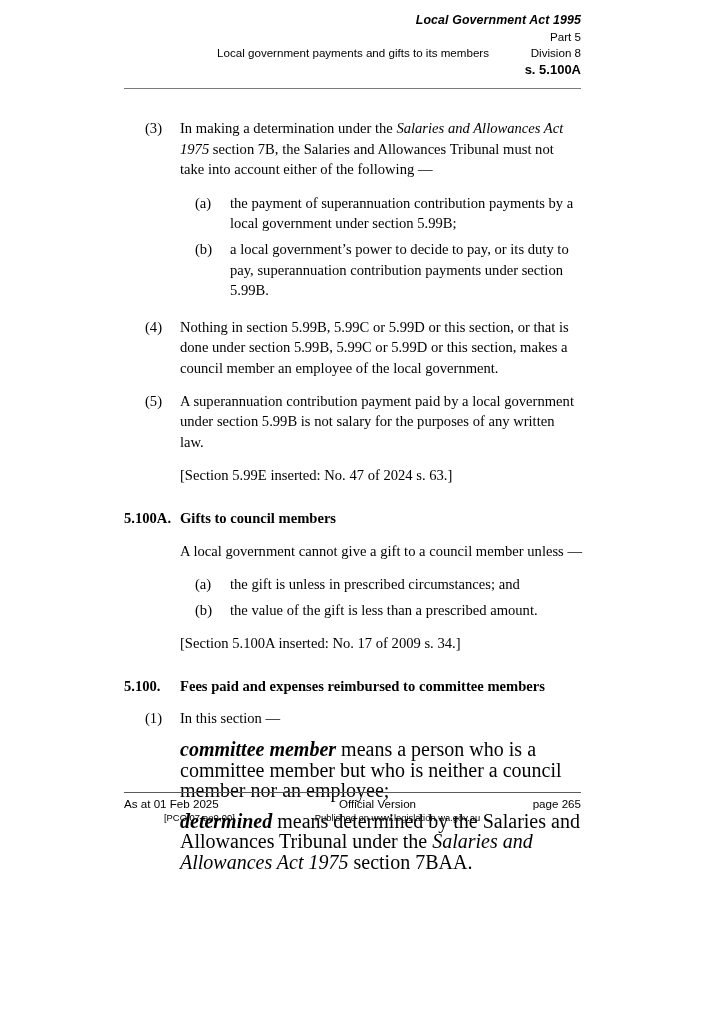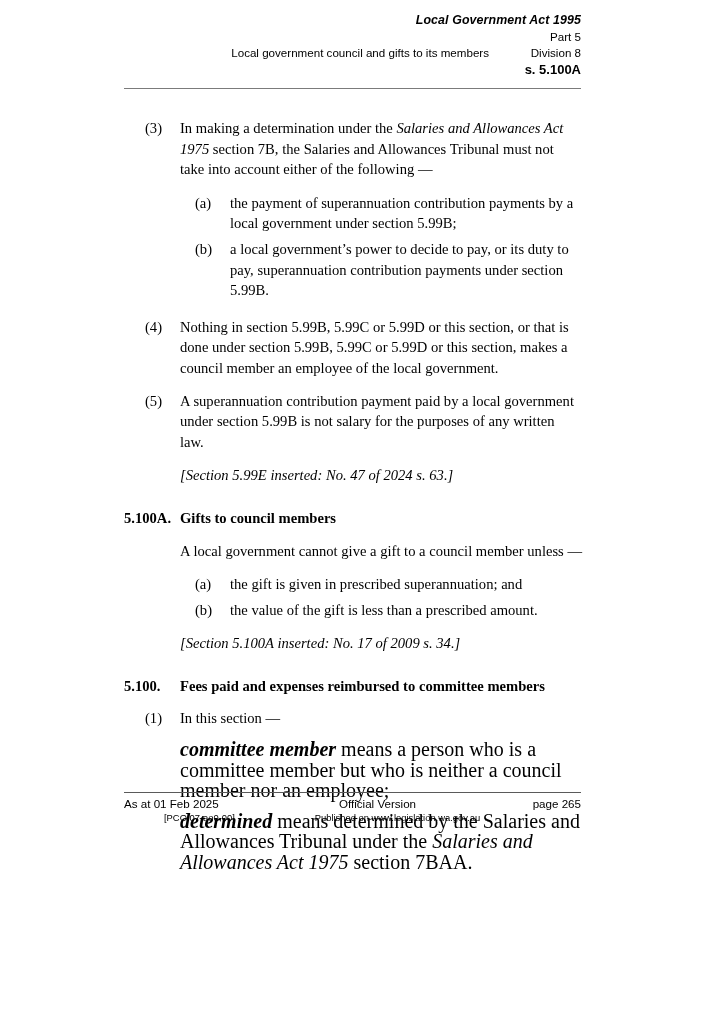--- a/index.html
+++ b/index.html
@@ -145,21 +145,20 @@
     font-size: 14.6px;
     line-height: 20.6px;
   }
 
   
   .endnote {
     padding-left: 180px;
     padding-right: 56px;
     font-size: 14.6px;
     line-height: 20.6px;
-    font-style: italic;
     margin-top: 13px;
   }
 
   
   .defn {
     padding-left: 180px;
     padding-right: 124px;
     font-size: 20px;
     line-height: 20.6px;
     margin-top: 10px;
@@ -218,21 +217,21 @@
 <div class="page">
 
   <div class="page-header">
     <div class="hdr-row hdr-title-line">
       <span class="hdr-doc-title">Local Government Act 1995</span>
     </div>
     <div class="hdr-row">
       <span class="hdr-right">Part 5</span>
     </div>
     <div class="hdr-row">
-      <span class="hdr-center">Local government council and gifts to its members</span>
+      <span class="hdr-center">Local government payments and gifts to its members</span>
       <span class="hdr-right">Division 8</span>
     </div>
     <div class="hdr-row">
       <span class="hdr-right-only">s. 5.100A</span>
     </div>
   </div>
   <div class="hdr-rule"></div>
 
   <div class="content">
 
@@ -273,21 +272,21 @@
       <span class="sec-num">5.100A.</span>
       <span>Gifts to council members</span>
     </div>
 
     <div class="body-text">A local government cannot give a gift to a council member unless —</div>
 
     <div class="sp-8"></div>
 
     <div class="para">
       <span class="alpha">(a)</span>
-      <span>the gift is given in prescribed superannuation; and</span>
+      <span>the gift is unless in prescribed circumstances; and</span>
     </div>
 
     <div class="para">
       <span class="alpha">(b)</span>
       <span>the value of the gift is less than a prescribed amount.</span>
     </div>
 
     <div class="endnote">[Section 5.100A inserted: No. 17 of 2009 s. 34.]</div>
 
     <div class="sec-heading">

